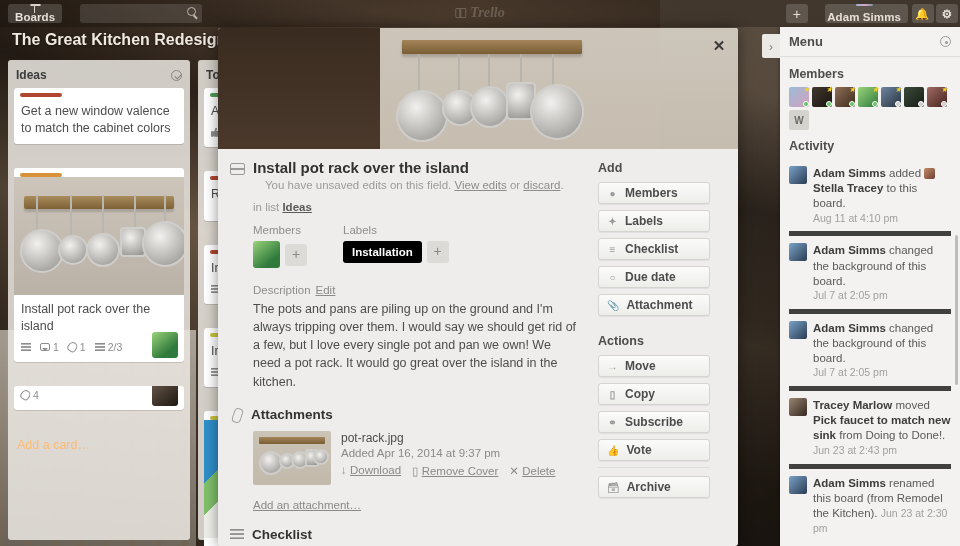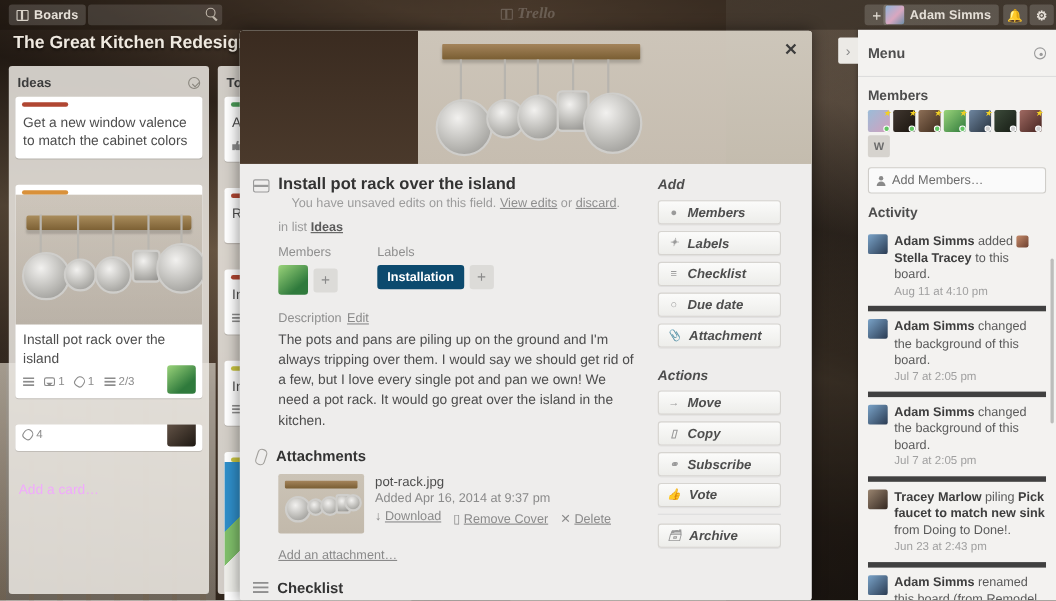--- a/index.html
+++ b/index.html
@@ -29,21 +29,21 @@
                 linear-gradient(180deg, rgba(120,104,80,.4), rgba(40,32,24,.55)); }
   .bg-glow { position:absolute; right:0; top:0; width:300px; height:546px;
     background: linear-gradient(200deg, rgba(255,245,225,.18), rgba(0,0,0,.35) 60%); }
 
   
   .topbar { position:absolute; left:0; top:0; width:960px; height:27px;
     background: rgba(20,14,9,.34); z-index:30; }
   .tb-btn { position:absolute; height:19px; top:4px; border-radius:3px;
     background: rgba(255,255,255,.16); color:#e6e0d8;
     display:flex; align-items:center; gap:5px; padding:0 7px;
-    font-size:11.5px; font-weight:bold; letter-spacing:.1px; }
+    font-size:11.5px; font-weight:bold; letter-spacing:.1px;flex-direction:column; }
   .tb-boards { left:8px; }
   .tb-search { left:80px; width:122px; background: rgba(255,255,255,.13); }
   .tb-search input { background:transparent; border:0; outline:0; width:92px;
     color:#e8e3db; font-size:11.5px; font-family:"Liberation Sans", sans-serif; }
   .mag { position:absolute; right:6px; top:3px; width:9px; height:9px;
     border:1.6px solid #bfb6a9; border-radius:50%; }
   .mag::after { content:""; position:absolute; right:-3px; bottom:-3px; width:5px;
     height:1.6px; background:#bfb6a9; transform:rotate(45deg); }
   .boards-ic { width:11px; height:10px; border:1.5px solid #d8d2c8; border-radius:1px;
     position:relative; display:inline-block; }
@@ -120,27 +120,27 @@
   .ic-comment { width:10px; height:8px; border:1.4px solid #8c8c8c; border-radius:2px; position:relative; }
   .ic-comment::after{content:"";position:absolute;left:1px;bottom:-4px;border:3px solid transparent;
     border-top-color:#8c8c8c;}
   .ic-clip { width:9px; height:10px; border:1.4px solid #8c8c8c; border-radius:5px 5px 4px 4px;
     border-top-width:1.4px; transform:rotate(35deg); }
   .ic-check { width:10px; height:8px; background:
     linear-gradient(#8c8c8c 0 1.6px, transparent 1.6px 3.2px) repeat-y; background-size:100% 3.2px; }
   .ic-vote { width:9px; height:9px; background:#8c8c8c;
     clip-path: polygon(0 40%,28% 40%,28% 100%,0 100%, 0 40%, 38% 40%, 50% 0, 68% 8%, 60% 38%, 100% 38%, 88% 100%, 38% 100%); }
   .ic-eye { width:11px; height:7px; border:1.3px solid #8c8c8c; border-radius:50%; }
-  .add-card { font-size:12.5px; color:#f0abfc; padding:4px 3px 6px; }
+  .add-card { font-size:12.5px; color:#fdba74; padding:4px 3px 6px; }
 
   
   .menu-side { position:absolute; right:0; top:27px; width:180px; height:519px;
     background:#f3f2f0; z-index:22; box-shadow:-1px 0 3px rgba(0,0,0,.25);
     overflow:hidden; }
-  .menu-head { height:43px; border-bottom:1px solid #ddd; display:flex; align-items:center;
+  .menu-head { height:30px; border-bottom:1px solid #ddd; display:flex; align-items:center;
     justify-content:space-between; padding:0 9px; }
   .menu-head .mt { font-size:13px; font-weight:bold; color:#4d4d4d; }
   .circle-ic { width:11px; height:11px; border:1px solid #9a9a9a; border-radius:50%; position:relative;}
   .circle-ic::after{content:"";position:absolute;left:4px;top:4px;width:3px;height:3px;
     border-radius:50%;background:#9a9a9a;}
   .menu-body { padding:8px 9px; }
   .sec-title { font-size:12.5px; font-weight:bold; color:#4d4d4d; margin:2px 0 6px; }
   .mem-grid { display:flex; flex-wrap:wrap; gap:3px; margin-bottom:9px; }
   .mem { width:20px; height:20px; border-radius:2px; position:relative; }
   .mem .star { position:absolute; right:-1px; top:-1px; color:#f2d024; font-size:8px; line-height:1; }
@@ -182,21 +182,21 @@
     background:linear-gradient(180deg,#a4845b,#7a5e33); border-radius:1px;
     box-shadow:0 3px 3px rgba(0,0,0,.18); }
   .modal-cover .dark-l { position:absolute; left:0; top:0; width:162px; height:121px;
     background:linear-gradient(180deg,#3a2b20,#4a392b); }
   .modal-cover .dark-r { position:absolute; right:0; top:0; width:78px; height:121px;
     background:linear-gradient(180deg,#cdc6ba,#c4bcae); }
   .close-x { position:absolute; right:11px; top:10px; width:16px; height:16px;
     color:#3b3b3b; font-size:15px; font-weight:bold; line-height:16px; text-align:center; }
   .modal-body { display:flex; padding:10px 14px 0 12px; height:397px; }
   .mcol-main { width:352px; }
-  .mcol-side { width:128px; padding-left:16px;font-style:italic; }
+  .mcol-side { width:128px; padding-left:16px; }
   .row-title { display:flex; gap:8px; }
   .ic-card { width:15px; height:12px; border:1.6px solid #9a9a9a; border-radius:2px;
     position:relative; flex:0 0 15px; margin-top:4px; }
   .ic-card::after{content:"";position:absolute;left:0;top:4px;width:100%;height:1.6px;background:#9a9a9a;}
   .card-h1 { font-size:15px; font-weight:bold; color:#333; line-height:1.2; }
   .unsaved { font-size:11.5px; color:#9b9b9b; margin-top:2px;margin-left:12px; }
   .unsaved u { color:#8d8d8d; }
   .inlist { font-size:11.5px; color:#9b9b9b; margin:10px 0 0 23px; }
   .inlist b { color:#5a5a5a; text-decoration:underline; }
   .mlrow { display:flex; gap:36px; margin:11px 0 0 23px; }
@@ -426,24 +426,20 @@
           </span>
         <span class="mem" style="background:linear-gradient(135deg,#3c4a3a,#161c14)">
             <i class="dot" style="background:#cfcfcf"></i>
           </span>
         <span class="mem" style="background:linear-gradient(135deg,#a06a62,#452420)">
             <i class="star">★</i>
             <i class="dot" style="background:#cfcfcf"></i>
           </span>
         <span class="mem initials">W</span>
       </div>
-      <div class="add-mem">
-        <span class="person-ic"></span>
-        <span>Add Members…</span>
-      </div>
       <div class="sec-title">Activity</div>
       <div class="act-list">
 
         <div class="act">
           <span class="aav" style="background:linear-gradient(135deg,#7aa3c8,#2a3b52)"></span>
           <div class="atx">
             <b>Adam Simms</b><span> added </span><span class="mini"></span>
             <b>Stella Tracey</b><span> to this board.</span>
             <div class="when">Aug 11 at 4:10 pm</div>
           </div>
@@ -461,21 +457,21 @@
           <span class="aav" style="background:linear-gradient(135deg,#7aa3c8,#2a3b52)"></span>
           <div class="atx">
             <b>Adam Simms</b><span> changed the background of this board.</span>
             <div class="when">Jul 7 at 2:05 pm</div>
           </div>
         </div>
 
         <div class="act">
           <span class="aav" style="background:linear-gradient(135deg,#9a8570,#332720)"></span>
           <div class="atx">
-            <b>Tracey Marlow</b><span> piling </span><b>Pick faucet to match new sink</b><span> from Doing to Done!.</span>
+            <b>Tracey Marlow</b><span> moved </span><b>Pick faucet to match new sink</b><span> from Doing to Done!.</span>
             <div class="when">Jun 23 at 2:43 pm</div>
           </div>
         </div>
 
         <div class="act">
           <span class="aav" style="background:linear-gradient(135deg,#7aa3c8,#2a3b52)"></span>
           <div class="atx">
             <b>Adam Simms</b><span> renamed this board (from Remodel the Kitchen).</span>
             <span class="when">Jun 23 at 2:30 pm</span>
           </div>
@@ -529,21 +525,21 @@
           <div>
             <div class="fl">Members</div>
             <div class="chiprow">
               <span class="m-av"></span>
               <span class="plus-sq">+</span>
             </div>
           </div>
           <div>
             <div class="fl">Labels</div>
             <div class="chiprow">
-              <span class="lbl-chip" style="background:#0c4a6e">Installation</span>
+              <span class="lbl-chip" style="background:#000000">Installation</span>
               <span class="plus-sq">+</span>
             </div>
           </div>
         </div>
 
         <div class="desc-lab">
           <span>Description</span><u>Edit</u>
         </div>
         <div class="desc-txt">The pots and pans are piling up on the ground and I'm always tripping over them. I would say we should get rid of a few, but I love every single pot and pan we own! We need a pot rack. It would go great over the island in the kitchen.</div>
 

